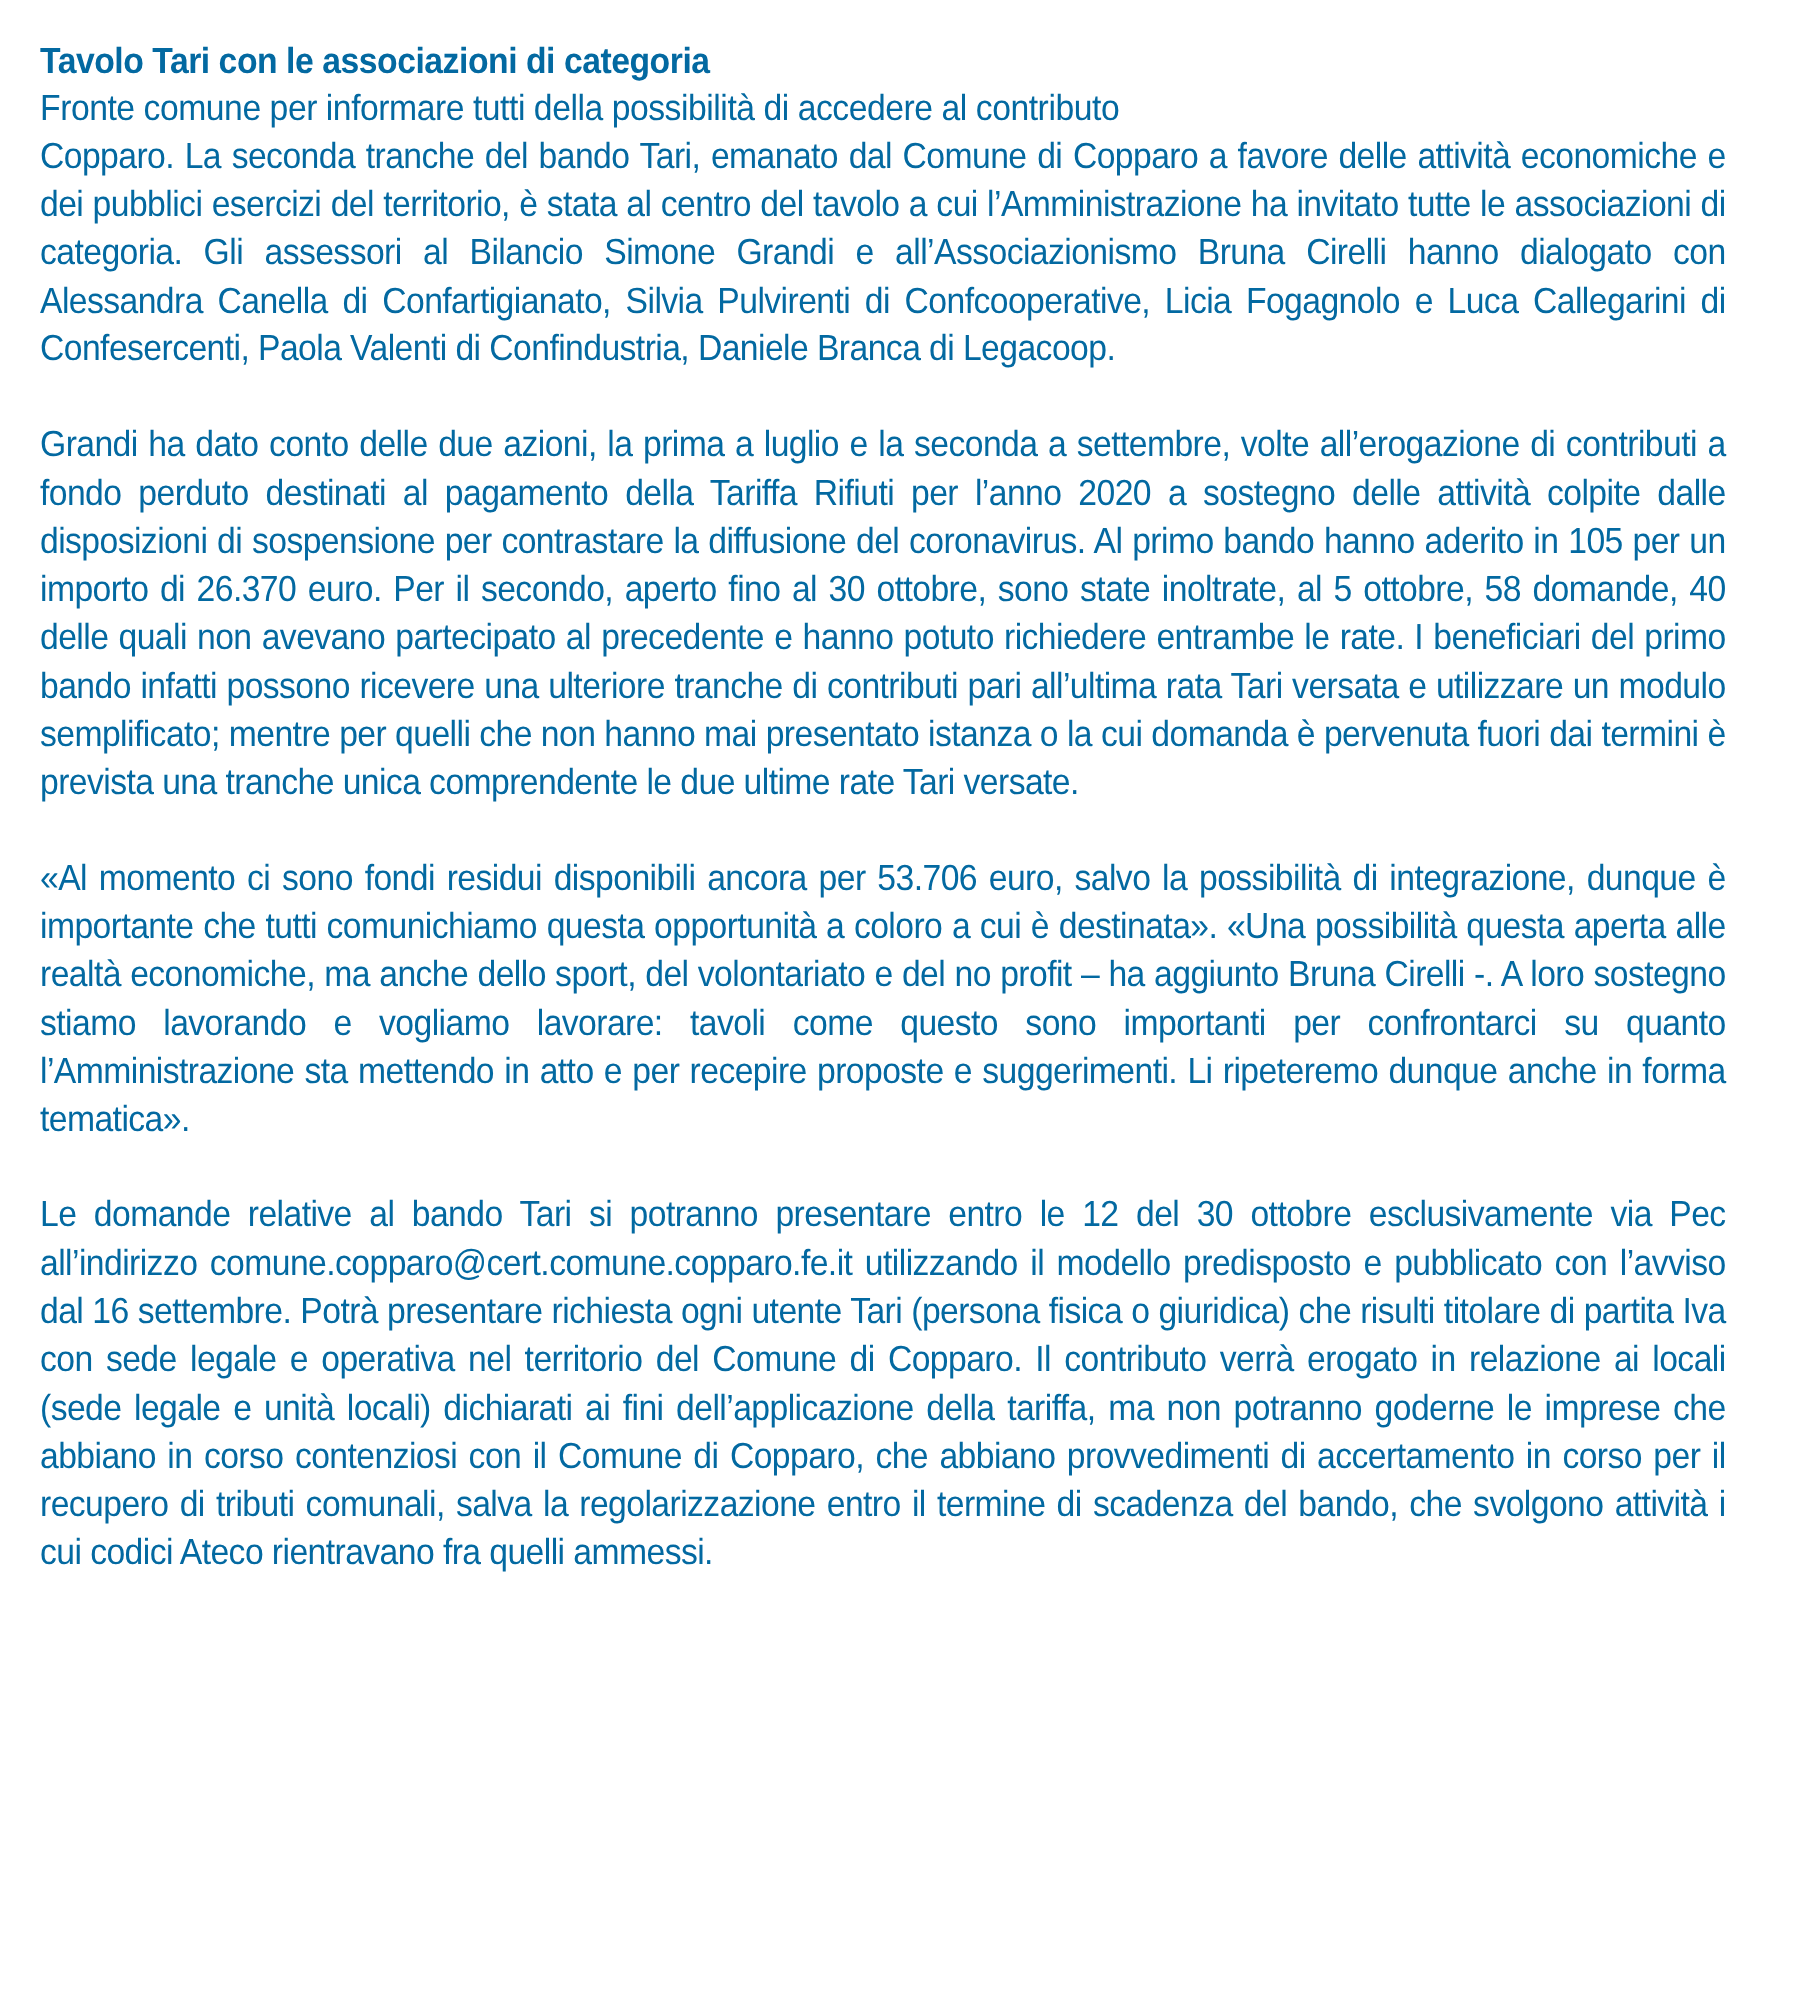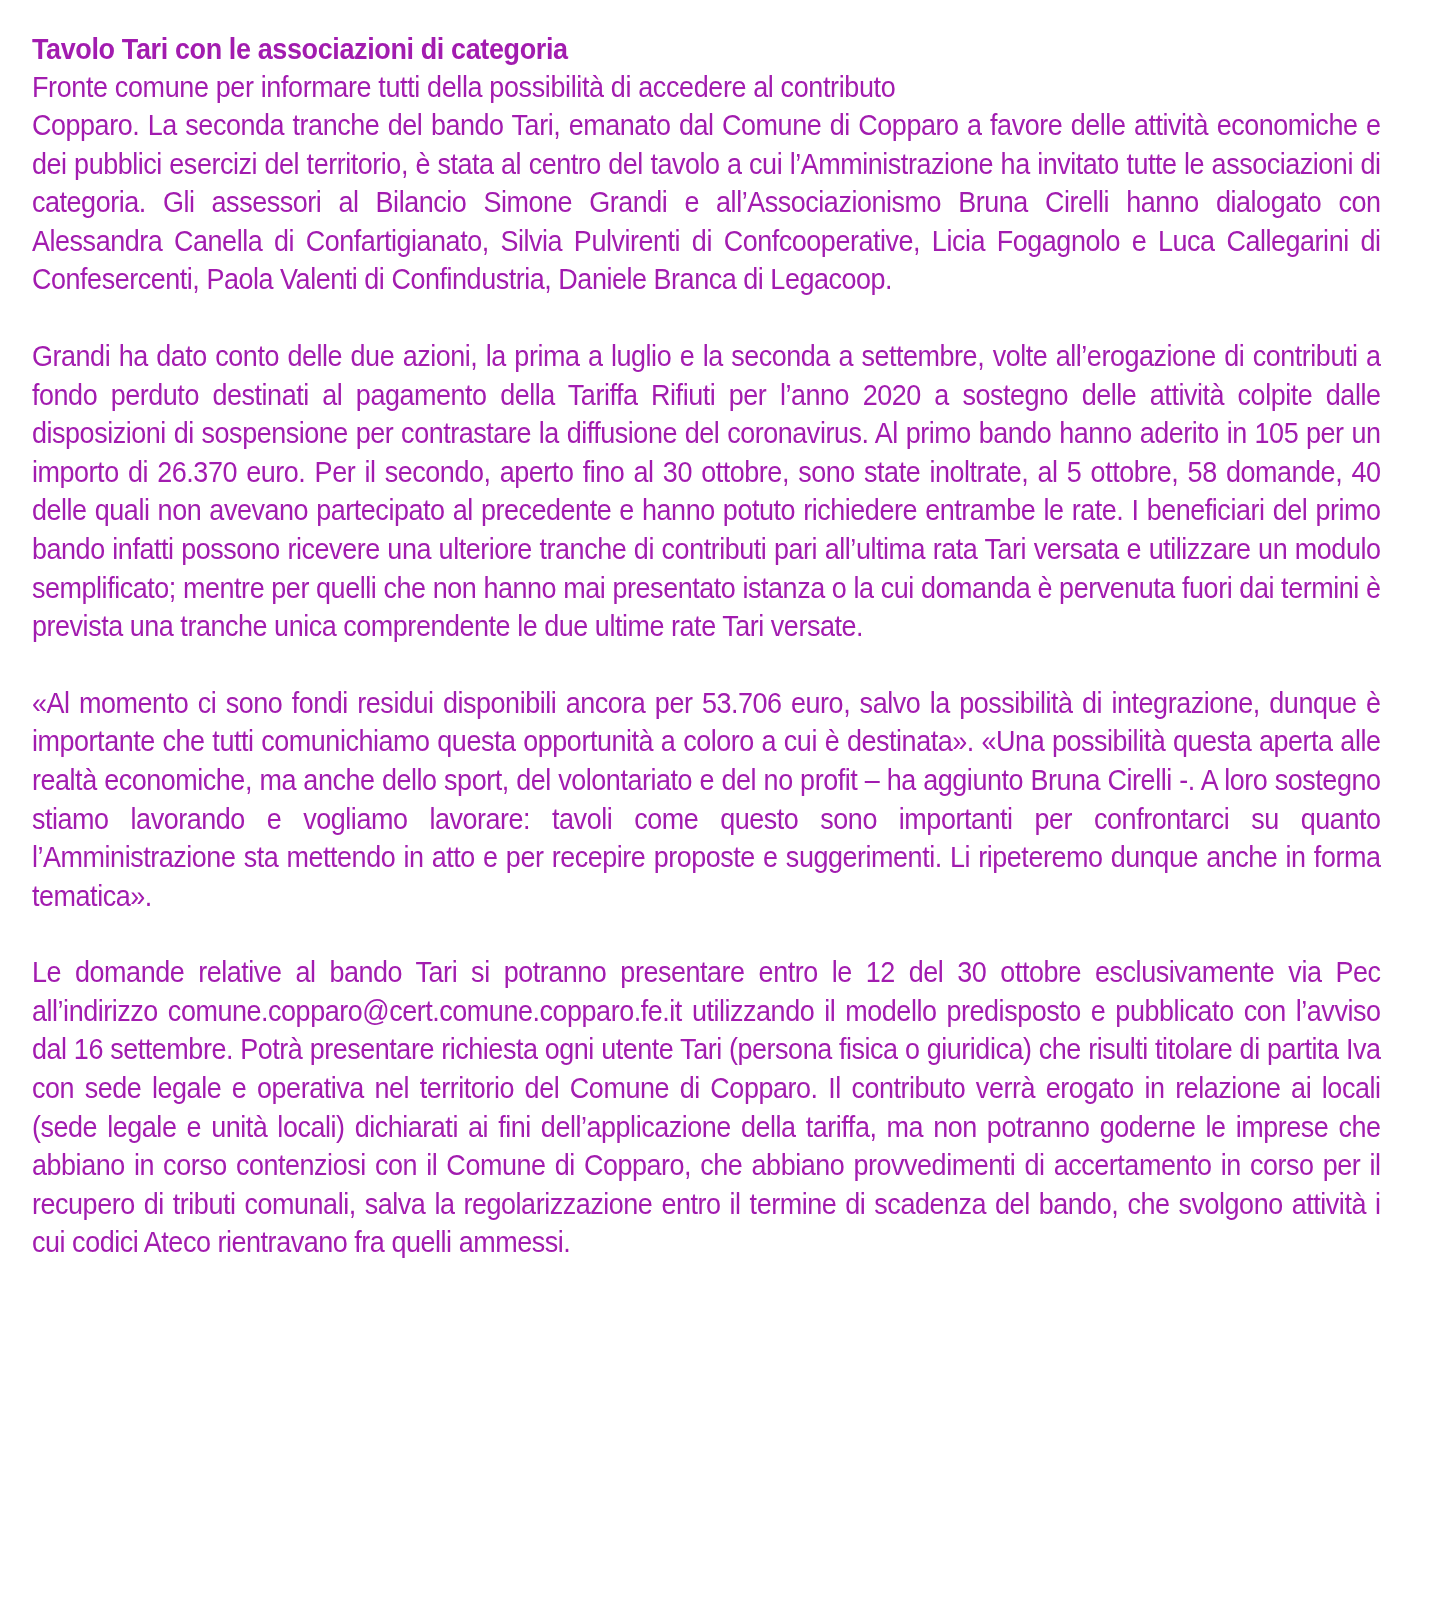--- a/index.html
+++ b/index.html
@@ -11,21 +11,21 @@
     width: 1448px;
     height: 1600px;
     overflow: hidden;
     position: relative;
   }
   .page {
     position: absolute;
     left: 32px;
     top: 30px;
     width: 1348px;
-    color: #a21caf;
+    color: #0369a1;
     font-family: "Liberation Sans", sans-serif;
   }
   .title {
     font-weight: bold;
     font-size: 29px;
     line-height: 38px;
     margin: 0;
     letter-spacing: -0.4px;
     transform: scaleX(0.93);
     transform-origin: left top;

